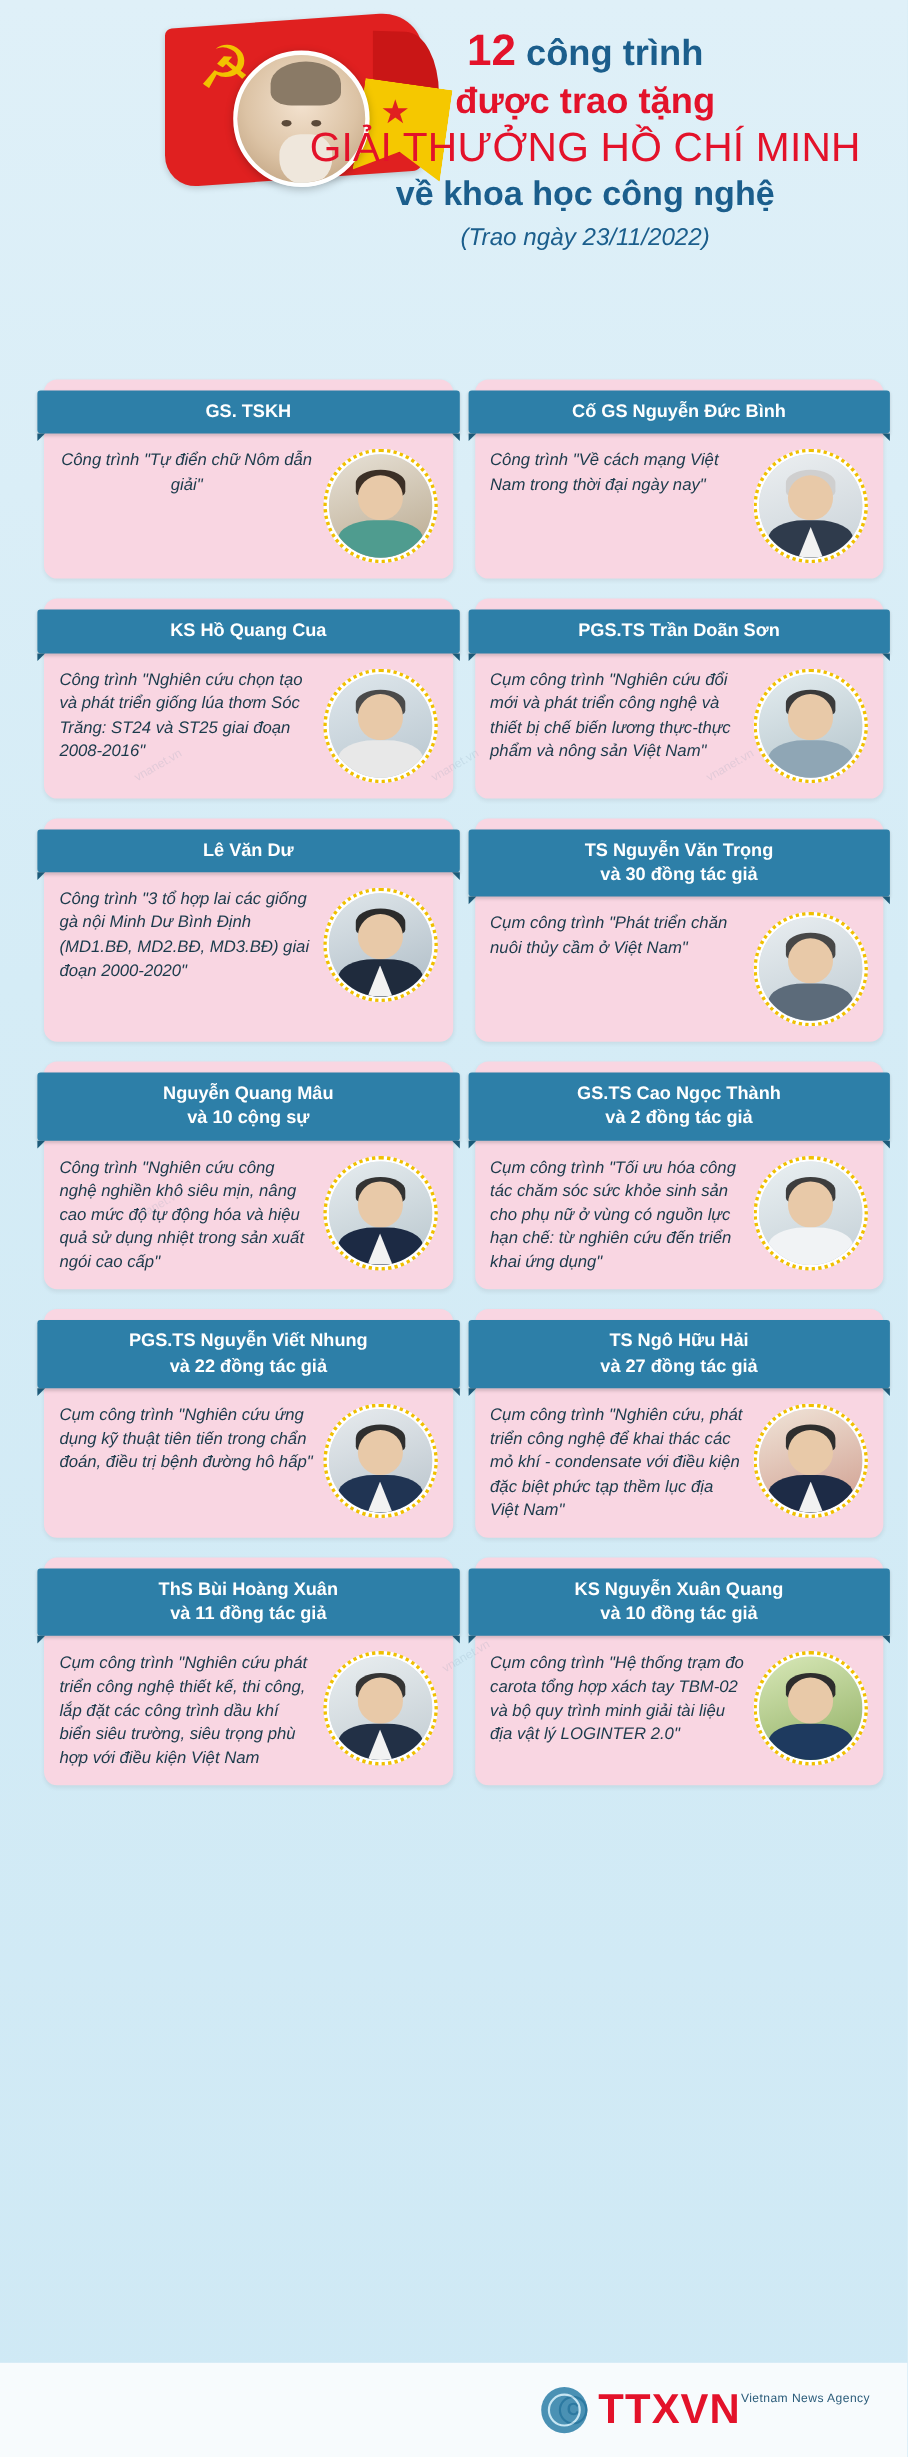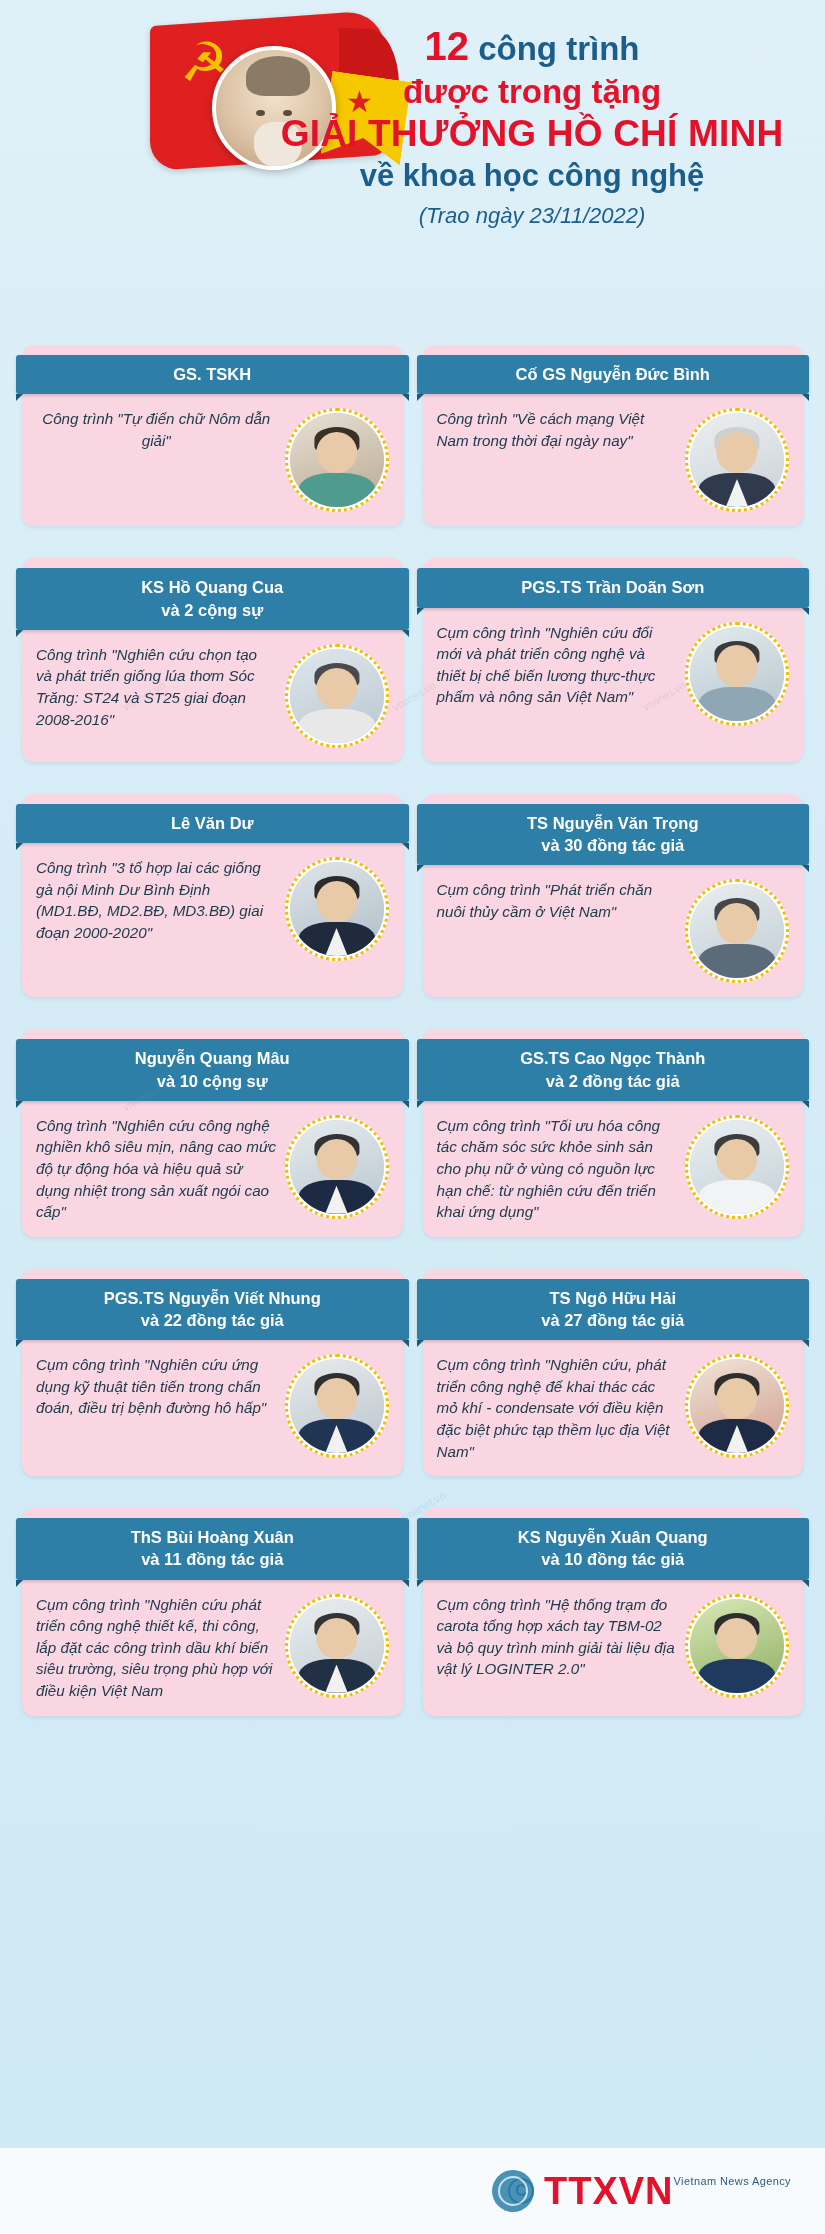--- a/index.html
+++ b/index.html
@@ -101,31 +101,32 @@
     position: absolute;
     right: 28px;
     top: 22px;
     width: 530px;
     text-align: center;
     color: #1f5f8b;
   }
   .t1 { font-size: 33px; font-weight: bold; line-height: 1.22; color:#1b5e8c; }
   .t1 .num { color: #e3122a; font-size: 40px; }
   .t2 { font-size: 33px; font-weight: bold; color: #e3122a; line-height: 1.25; }
-  .t3 { font-size: 37px; font-weight: bold; color: #e3122a; line-height: 1.2; letter-spacing: .2px;}
+  .t3 { font-size: 37px; font-weight: normal; color: #e3122a; line-height: 1.2; letter-spacing: .2px;}
   .t4 { font-size: 31px; font-weight: bold; color: #1b5e8c; line-height: 1.3; }
   .t5 { font-size: 22px; font-style: italic; color: #1b5e8c; margin-top: 6px; }
 
   
   .grid {
     position: relative;
     padding: 0 22px;
     display: grid;
     grid-template-columns: 1fr 1fr;
-    gap: 32px 20px;
+    gap: 18px 20px;
+    margin-left: 18px;
   }
   .card {
     background: #f9d6e2;
     border-radius: 12px;
     position: relative;
     padding: 0 0 14px 0;
     box-shadow: 0 2px 4px rgba(0,0,0,.07);
   }
   .card .banner {
     background: #2d7fa8;
@@ -282,21 +283,21 @@
         <div class="hair"></div>
         <div class="eyes"><span></span><span></span></div>
         <div class="beard"></div>
       </div>
     </div>
 
     <div class="title-block">
       <div class="t1">
         <span class="num">12</span><span> công trình</span>
       </div>
-      <div class="t2">được trong tặng</div>
+      <div class="t2">được trao tặng</div>
       <div class="t3">GIẢI THƯỞNG HỒ CHÍ MINH</div>
       <div class="t4">về khoa học công nghệ</div>
       <div class="t5">(Trao ngày 23/11/2022)</div>
     </div>
   </div>
 
   <div class="grid">
 
     <div class="card">
       <div class="banner">
@@ -329,21 +330,20 @@
               <div class="body2" style="background:#2f3b4c"></div>
               <div class="collar"></div>
             </div>
         </div>
       </div>
     </div>
 
     <div class="card">
       <div class="banner">
         <div>KS Hồ Quang Cua</div>
-        <div>và 2 cộng sự</div>
       </div>
       <div class="body img-right">
         <div class="txt">Công trình "Nghiên cứu chọn tạo và phát triển giống lúa thơm Sóc Trăng: ST24 và ST25 giai đoạn 2008-2016"</div>
         <div class="photo">
           <div class="inner">
               <div class="bg" style="background:linear-gradient(160deg,#dfe7ec,#b8c6cf)"></div>
               <div class="hair2" style="background:#4a4a4a"></div>
               <div class="head"></div>
               <div class="body2" style="background:#e8e8e8"></div>
             </div>

